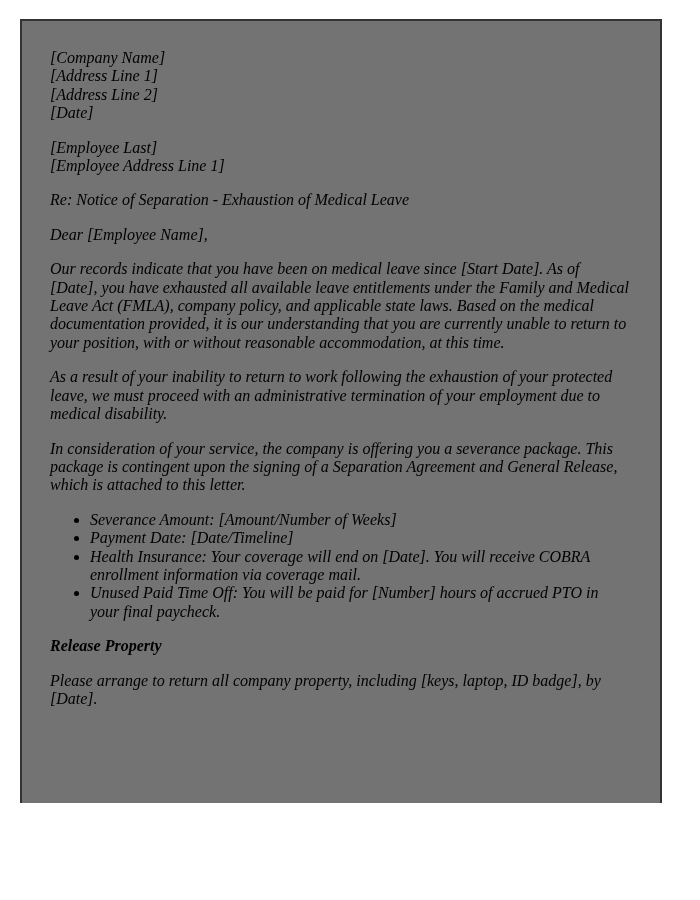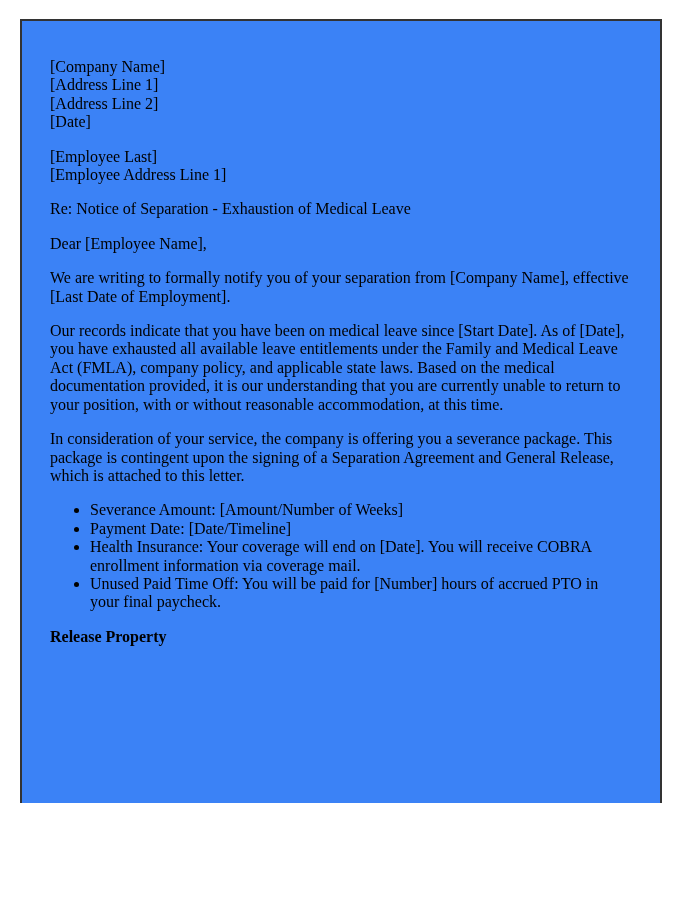--- a/index.html
+++ b/index.html
@@ -14,27 +14,28 @@
     font-family: "Liberation Serif", "DejaVu Serif", serif;
     color: #000000;
   }
   .page {
     position: absolute;
     left: 20px;
     top: 19px;
     width: 642px;
     height: 784px;
     box-sizing: border-box;
-    background: #3b82f6;
+    background: #737373;
     border: 2px solid #333333;
     border-bottom: none;
-    padding: 37px 30px 0 28px;
+    padding: 28px 30px 0 28px;
     overflow: hidden;
     font-size: 16px;
     line-height: 18.4px;
+    font-style: italic;
   }
   .page p {
     margin: 16px 0;
   }
   .page p.first {
     margin-top: 0;
   }
   .heading {
     font-weight: bold;
   }
@@ -58,31 +59,32 @@
   <span>[Date]</span></p>
 
   <p><span>[Employee Last]</span><br>
   <span>[Employee Address Line 1]</span><br>
   </p>
 
   <p>Re: Notice of Separation - Exhaustion of Medical Leave</p>
 
   <p>Dear [Employee Name],</p>
 
-  <p>We are writing to formally notify you of your separation from [Company Name], effective [Last Date of Employment].</p>
 
   <p>Our records indicate that you have been on medical leave since [Start Date]. As of [Date], you have exhausted all available leave entitlements under the Family and Medical Leave Act (FMLA), company policy, and applicable state laws. Based on the medical documentation provided, it is our understanding that you are currently unable to return to your position, with or without reasonable accommodation, at this time.</p>
 
+  <p>As a result of your inability to return to work following the exhaustion of your protected leave, we must proceed with an administrative termination of your employment due to medical disability.</p>
 
 
   <p>In consideration of your service, the company is offering you a severance package. This package is contingent upon the signing of a Separation Agreement and General Release, which is attached to this letter.</p>
 
   <ul class="benefits">
     <li>Severance Amount: [Amount/Number of Weeks]</li>
     <li>Payment Date: [Date/Timeline]</li>
     <li>Health Insurance: Your coverage will end on [Date]. You will receive COBRA enrollment information via coverage mail.</li>
     <li>Unused Paid Time Off: You will be paid for [Number] hours of accrued PTO in your final paycheck.</li>
   </ul>
 
   <p class="heading">Release Property</p>
 
+  <p>Please arrange to return all company property, including [keys, laptop, ID badge], by [Date].</p>
 
 </div>
 
 </body></html>

